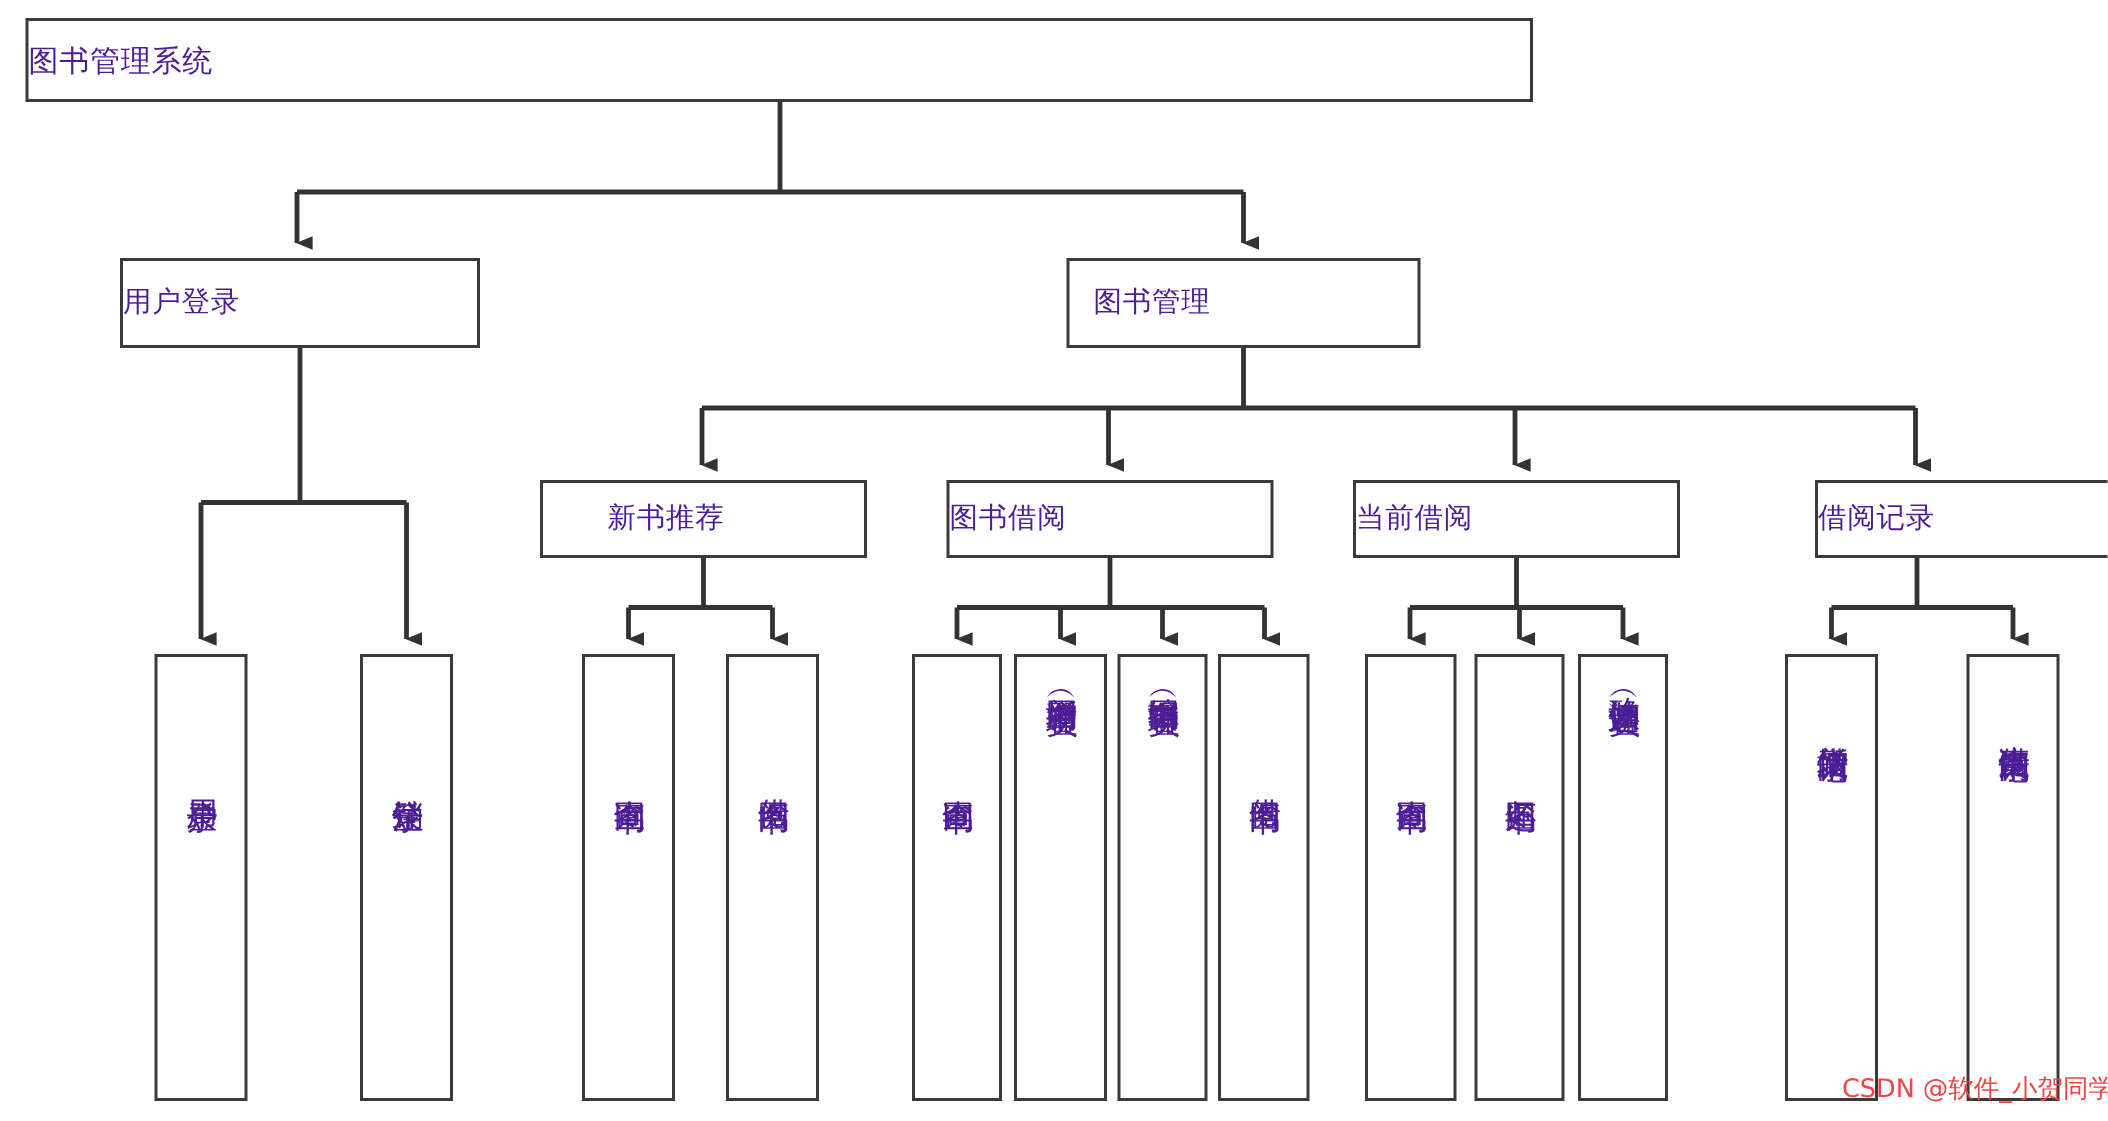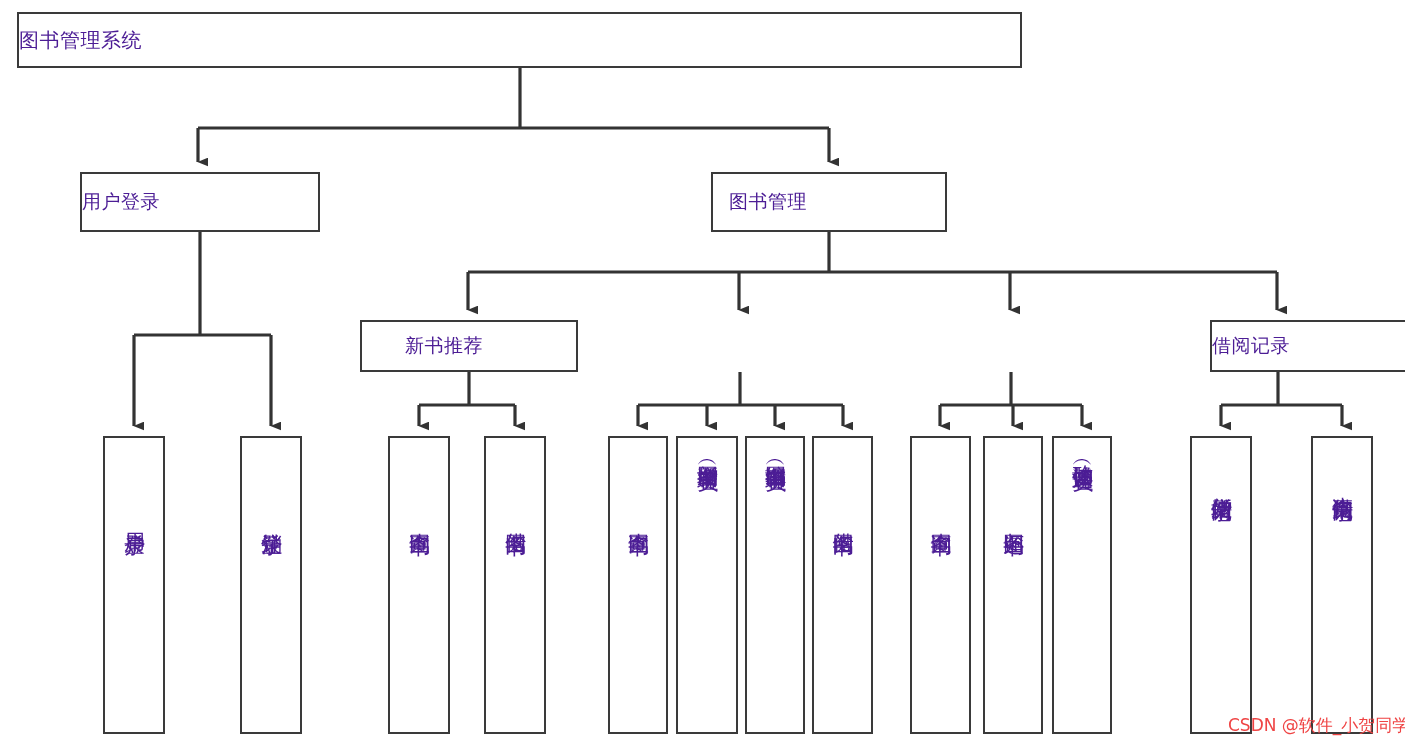--- a/index.html
+++ b/index.html
@@ -135,20 +135,26 @@
   <div class="node horizontal" style="left:80px; top:172px; width:240px; height:60px;">
     <span class="node-label">用户登录</span>
   </div>
   <div class="node horizontal" style="left:711px; top:172px; width:236px; height:60px;padding-left:16px;">
     <span class="node-label">图书管理</span>
   </div>
 
   <div class="node horizontal" style="left:360px; top:320px; width:218px; height:52px;padding-left:43px;">
     <span class="node-label">新书推荐</span>
   </div>
+  <div class="node horizontal" style="left:631px; top:320px; width:218px; height:52px;">
+    <span class="node-label">图书借阅</span>
+  </div>
+  <div class="node horizontal" style="left:902px; top:320px; width:218px; height:52px;">
+    <span class="node-label">当前借阅</span>
+  </div>
   <div class="node horizontal" style="left:1170px; top:320px; width:218px; height:52px;margin-left:40px;">
     <span class="node-label">借阅记录</span>
   </div>
 
   <div class="node vertical" style="left:103px; top:436px; width:62px; height:298px; padding-top:78px;">
     <span class="node-label">用户登录</span>
   </div>
   <div class="node vertical" style="left:240px; top:436px; width:62px; height:298px; padding-top:78px;">
     <span class="node-label">注销登录</span>
   </div>

